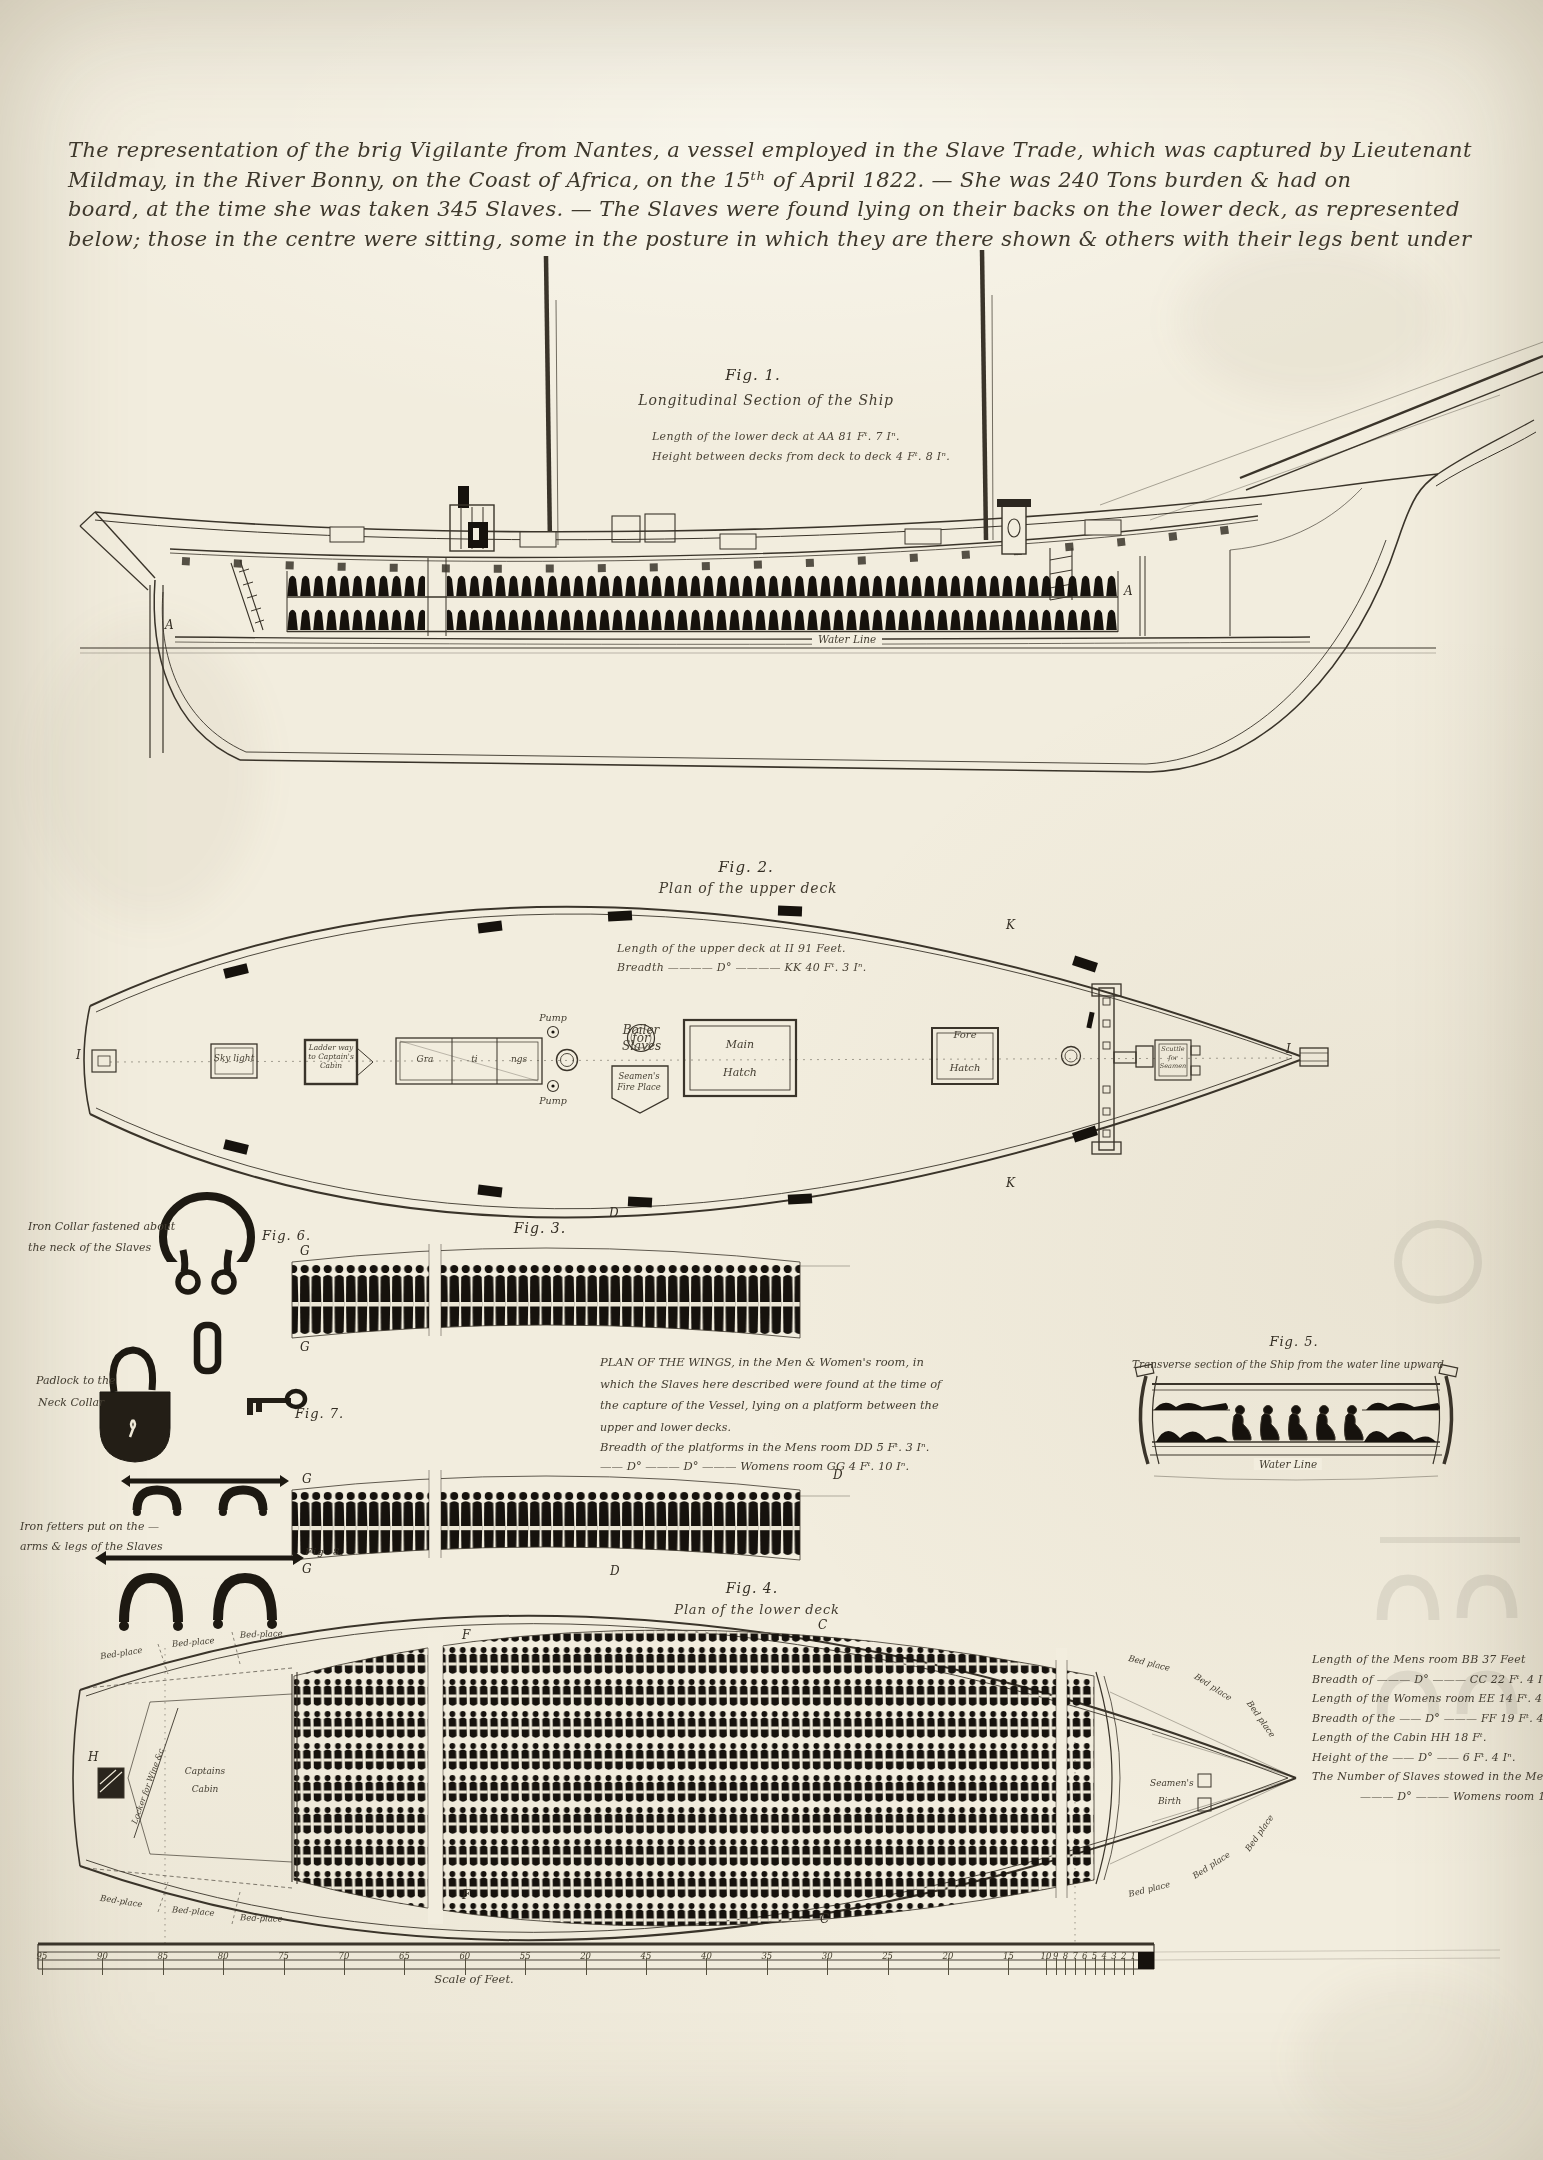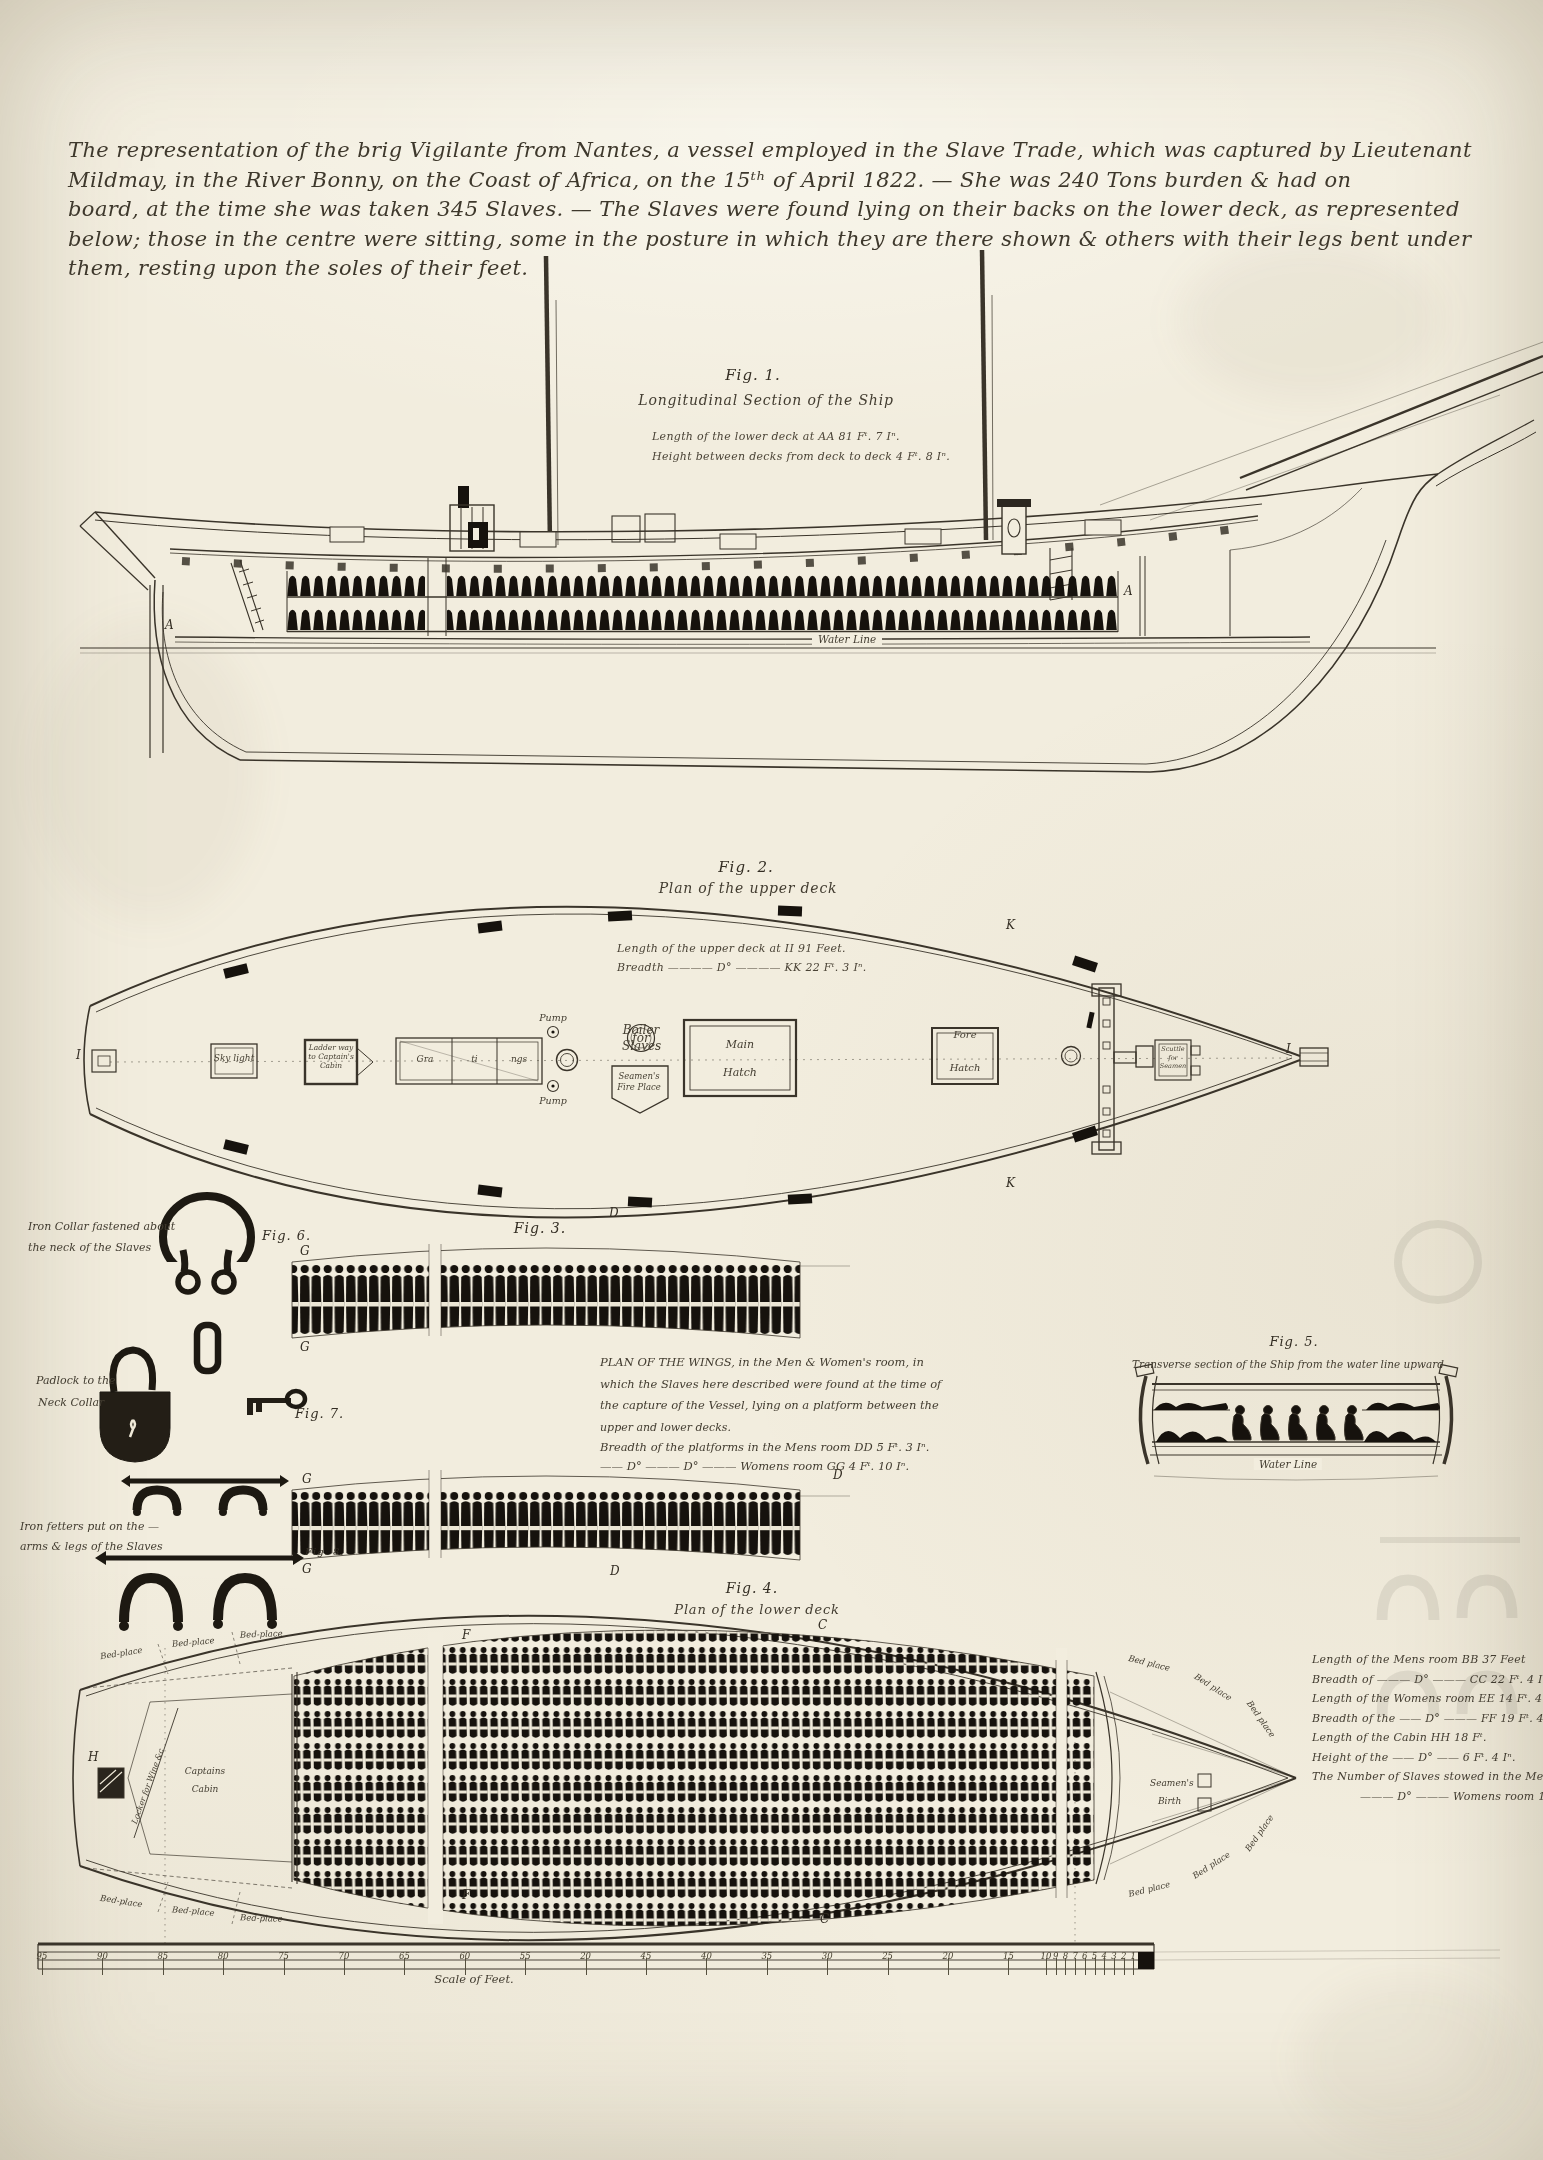--- a/index.html
+++ b/index.html
@@ -344,35 +344,34 @@
       <rect x="1138" y="1952" width="16" height="17" fill="#16120d" stroke="none"></rect>
       <path d="M1154,1952 L1500,1950 M1154,1960 L1500,1958" stroke-width=".5" opacity=".4"></path>
     </g>
   </svg>
 
   <div style="position:absolute;left:68px;top:136px;width:1032px;">
     <div class="t script" style="position:static">The representation of the brig Vigilante from Nantes, a vessel employed in the Slave Trade, which was captured by Lieutenant</div>
     <div class="t script" style="position:static">Mildmay, in the River Bonny, on the Coast of Africa, on the 15ᵗʰ of April 1822. — She was 240 Tons burden &amp; had on</div>
     <div class="t script" style="position:static">board, at the time she was taken 345 Slaves. — The Slaves were found lying on their backs on the lower deck, as represented</div>
     <div class="t script" style="position:static">below; those in the centre were sitting, some in the posture in which they are there shown &amp; others with their legs bent under</div>
-    <div class="t script" style="position:static">them, resting upon the soles of their feet.</div>
   </div>
 
   <div class="t figlabel ctr" style="left:753px;top:366px;">Fig. 1.</div>
   <div class="t figtitle ctr" style="left:766px;top:392px;">Longitudinal Section of the Ship</div>
   <div class="t note" style="left:652px;top:430px;">Length of the lower deck at AA 81 Fᵗ. 7 Iⁿ.</div>
   <div class="t note" style="left:652px;top:450px;">Height between decks from deck to deck 4 Fᵗ. 8 Iⁿ.</div>
   <div class="t" style="left:812px;top:633px;font-size:10.5px;background:#f2edde;padding:0 6px;">Water Line</div>
   <div class="t mark" style="left:165px;top:618px;">A</div>
   <div class="t mark" style="left:1124px;top:584px;">A</div>
 
   <div class="t figlabel ctr" style="left:746px;top:858px;">Fig. 2.</div>
   <div class="t figtitle ctr" style="left:748px;top:880px;">Plan of the upper deck</div>
   <div class="t note" style="left:617px;top:942px;">Length of the upper deck at II 91 Feet.</div>
-  <div class="t note" style="left:617px;top:961px;">Breadth ———— D° ———— KK 22 Fᵗ. 3 Iⁿ.</div>
+  <div class="t note" style="left:617px;top:961px;">Breadth ———— D° ———— KK 40 Fᵗ. 3 Iⁿ.</div>
   <div class="wrapbox" style="left:212px;top:1053px;width:44px;font-size:9px;">Sky light</div>
   <div class="wrapbox" style="left:306px;top:1043px;width:50px;font-size:7.5px;line-height:9px;">Ladder way to Captain's Cabin</div>
   <div class="wrapbox" style="left:398px;top:1054px;width:54px;font-size:9px;">Gra</div>
   <div class="wrapbox" style="left:452px;top:1054px;width:45px;font-size:9px;">ti</div>
   <div class="wrapbox" style="left:497px;top:1054px;width:44px;font-size:9px;">ngs</div>
   <div class="t ctr" style="left:553px;top:1012px;font-size:9.5px;">Pump</div>
   <div class="t ctr" style="left:553px;top:1095px;font-size:9.5px;">Pump</div>
   <div class="wrapbox" style="left:622px;top:1026px;width:38px;font-size:12px;line-height:8px;">Boiler for Slaves</div>
   <div class="wrapbox" style="left:610px;top:1071px;width:58px;font-size:8.5px;line-height:11px;">Seamen's Fire Place</div>
   <div class="t ctr" style="left:740px;top:1038px;font-size:11px;">Main</div>

